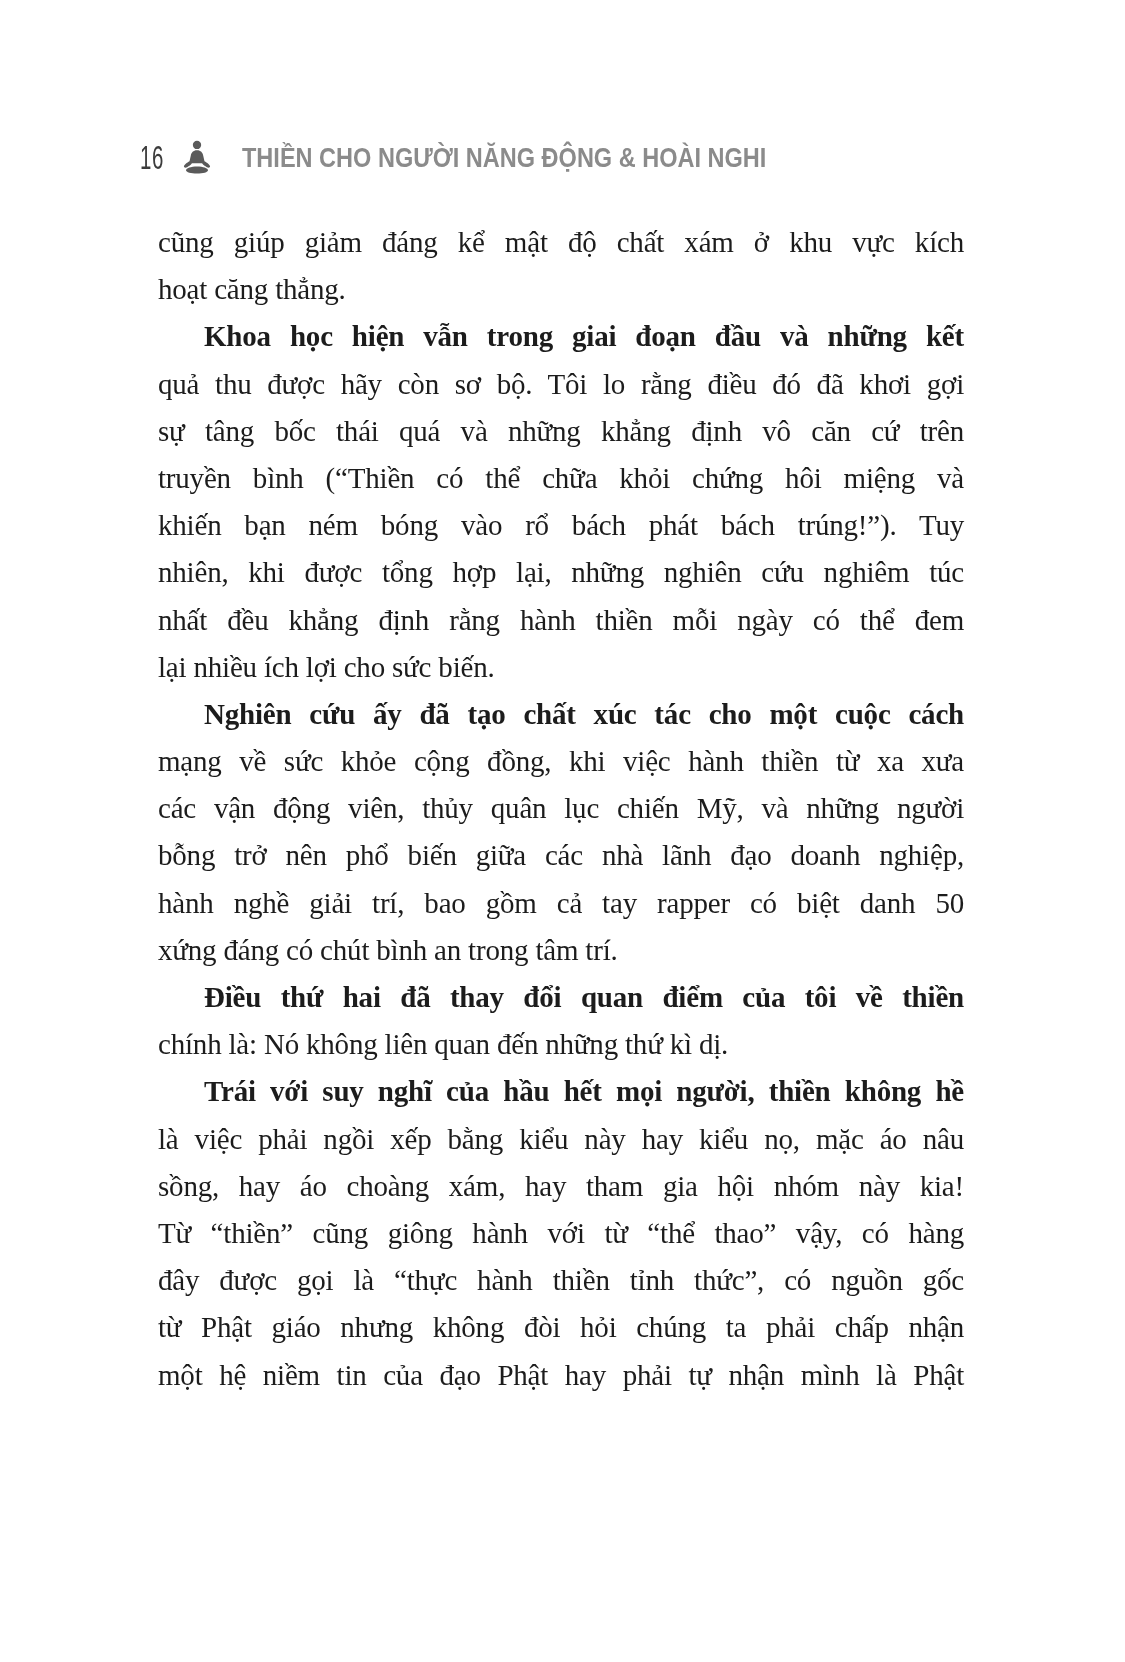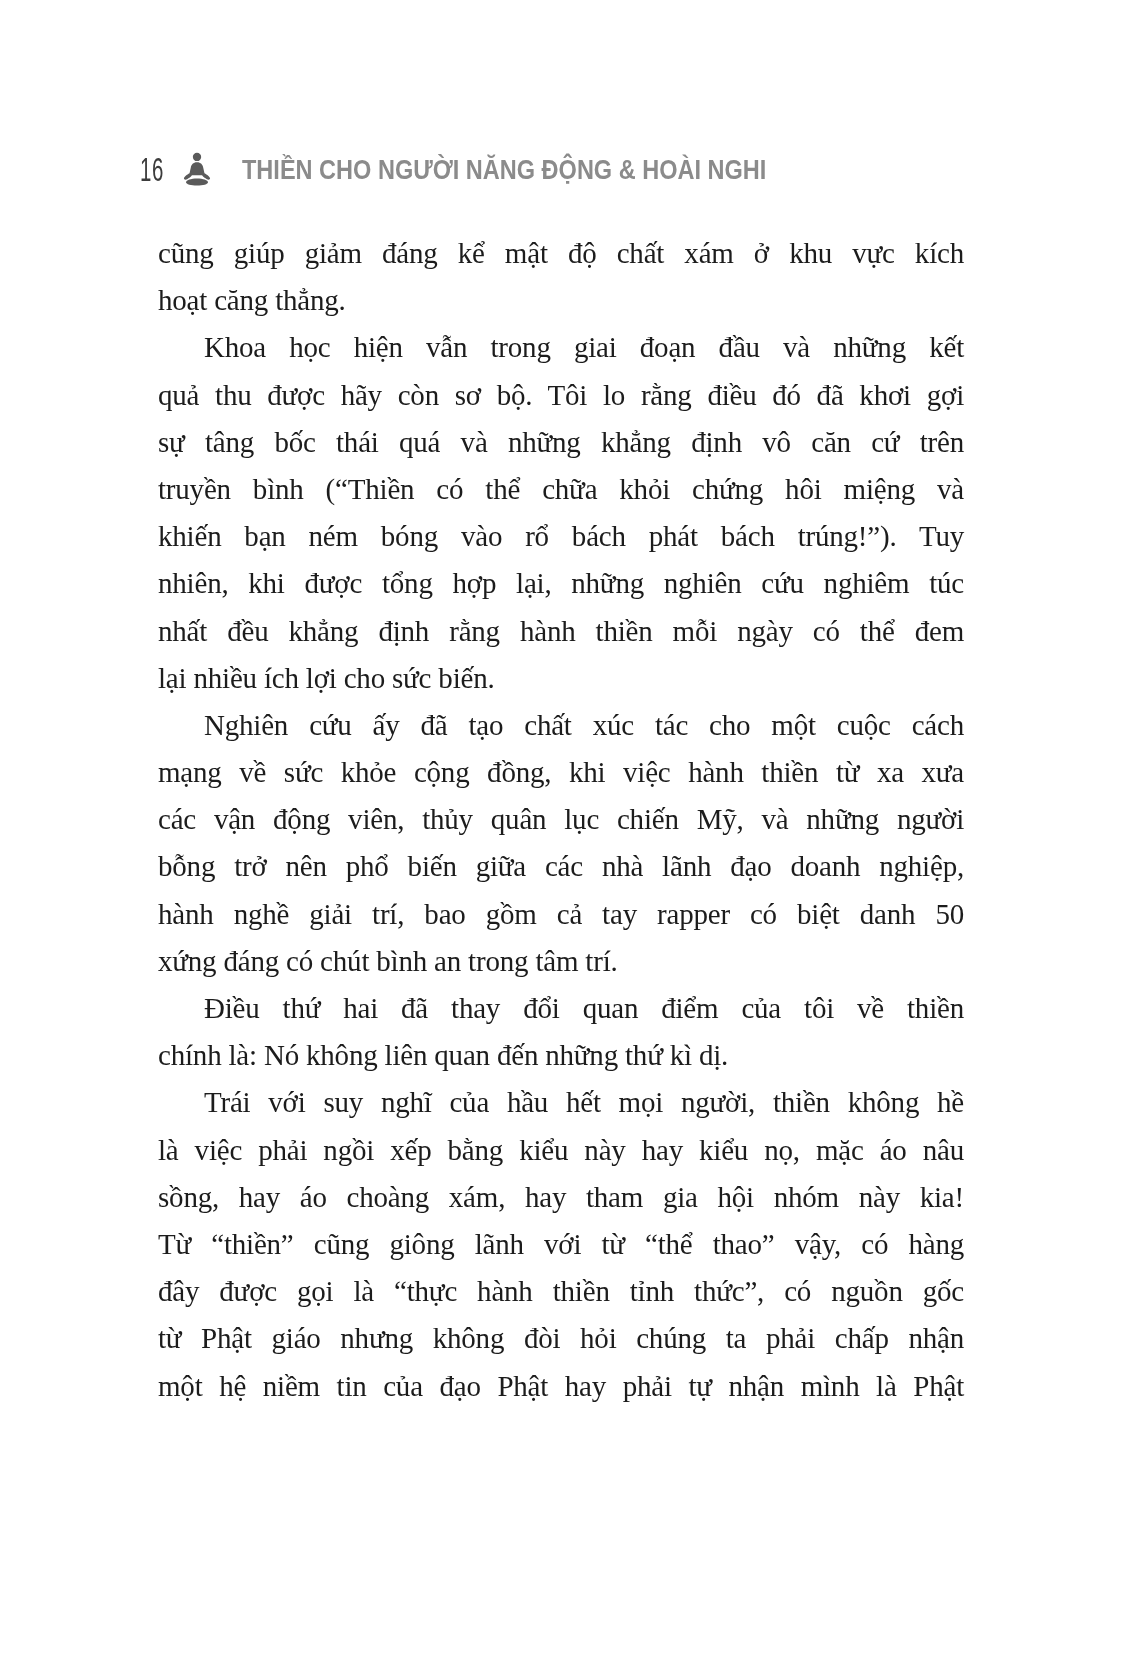--- a/index.html
+++ b/index.html
@@ -9,21 +9,21 @@
   .page {
     position: relative;
     width: 1125px;
     height: 1662px;
     background: var(--bg, #ffffff);
     overflow: hidden;
   }
 
   .header {
     position: absolute;
-    top: 148px;
+    top: 136px;
     left: 140px;
     height: 44px;
     display: flex;
     align-items: center;
   }
 
   .page-number {
     font-family: "Liberation Sans", sans-serif;
     font-size: 33px;
     font-weight: 400;
@@ -50,39 +50,39 @@
     white-space: nowrap;
     margin-left: 26px;
     transform: scaleX(0.84);
     transform-origin: left center;
     letter-spacing: 0px;
   }
 
   .text-block {
     position: absolute;
     left: 158px;
-    top: 230px;
+    top: 219px;
     width: 806px;
     font-size: 29px;
     line-height: 47.2px;
     color: var(--bodytxt, #1c1c1c);
     letter-spacing: -0.2px;
   }
 
   .paragraph { margin: 0; }
 
   .line {
     text-align: justify;
     text-align-last: justify;
     white-space: normal;
     height: 47.2px;
     overflow: visible;
   }
   .line.last { text-align-last: left; }
-  .line.indent { text-indent: 46px; }
+  .line.indent { text-indent: 46px; font-weight: bold; }
 </style>
 </head>
 <body>
 
 <div class="page" style="--bg: #ffffff; --pagenum: #3c3c3c; --icon: #5a5a5a; --headertxt: #8b8b8b; --bodytxt: #1c1c1c;">
 
   <div class="header">
     <div class="page-number">16</div>
 
     <div class="meditation-icon">
@@ -120,20 +120,20 @@
         <div class="line last">xứng đáng có chút bình an trong tâm trí.</div>
       </div>
       <div class="paragraph">
         <div class="line indent">Điều thứ hai đã thay đổi quan điểm của tôi về thiền</div>
         <div class="line last">chính là: Nó không liên quan đến những thứ kì dị.</div>
       </div>
       <div class="paragraph">
         <div class="line indent">Trái với suy nghĩ của hầu hết mọi người, thiền không hề</div>
         <div class="line">là việc phải ngồi xếp bằng kiểu này hay kiểu nọ, mặc áo nâu</div>
         <div class="line">sồng, hay áo choàng xám, hay tham gia hội nhóm này kia!</div>
-        <div class="line">Từ “thiền” cũng giông lãnh với từ “thể thao” vậy, có hàng</div>
+        <div class="line">Từ “thiền” cũng giông hành với từ “thể thao” vậy, có hàng</div>
         <div class="line">đây được gọi là “thực hành thiền tỉnh thức”, có nguồn gốc</div>
         <div class="line">từ Phật giáo nhưng không đòi hỏi chúng ta phải chấp nhận</div>
         <div class="line">một hệ niềm tin của đạo Phật hay phải tự nhận mình là Phật</div>
       </div>
     </div>
 
 </div>
 
 </body></html>

